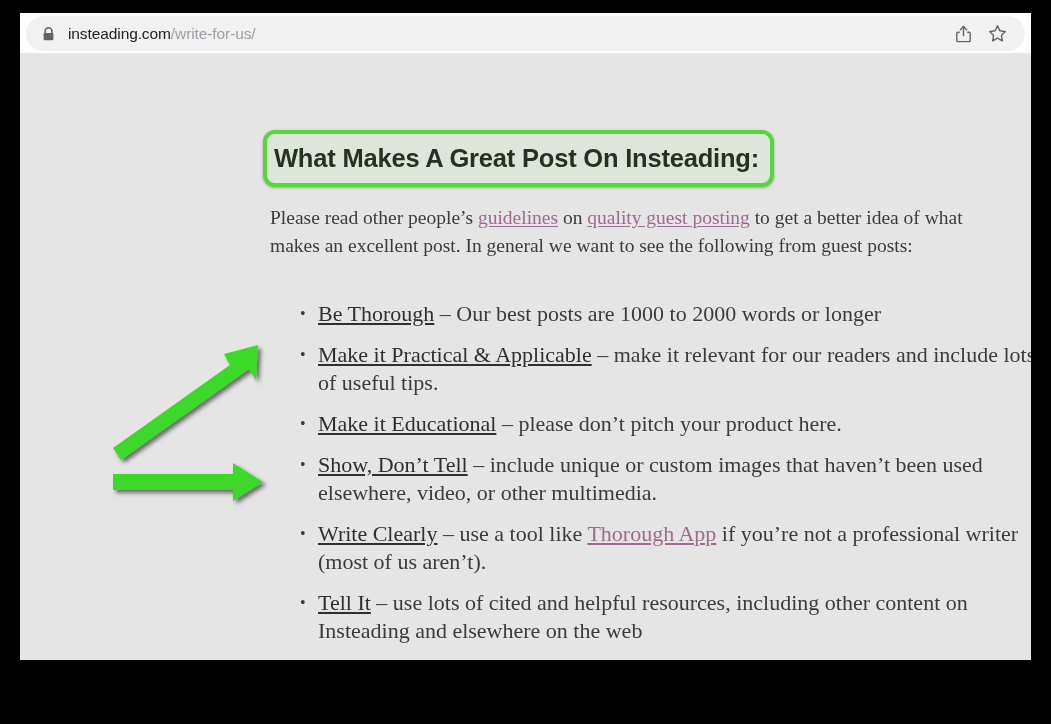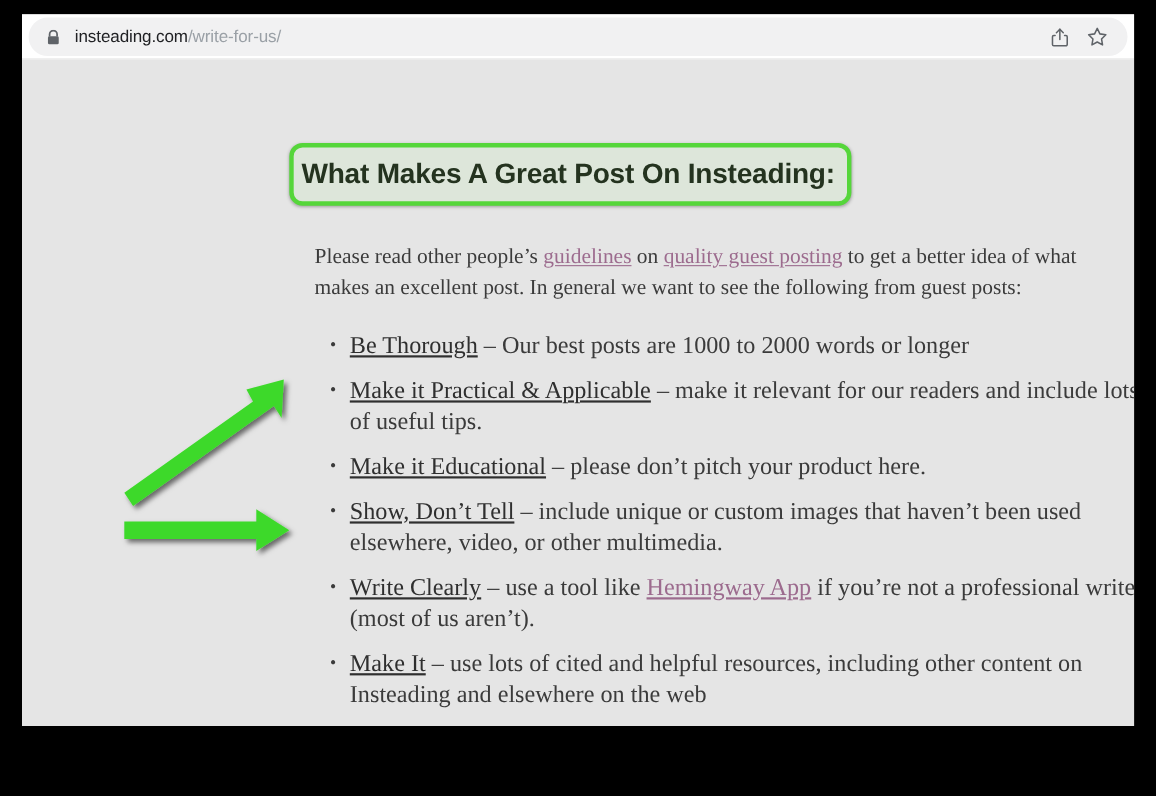--- a/index.html
+++ b/index.html
@@ -109,21 +109,21 @@
     line-height: 1.1;
     box-shadow: 0 1px 3px rgba(0,0,0,0.30);
   }
 
   
   #intro-paragraph {
     position: absolute;
     left: 250px;
     top: 150px;
     width: 700px;
-    margin: 16px;
+    margin: 0;
     font-size: 19.5px;
     line-height: 28px;
     color: #3b3b3b;
   }
 
   #guest-post-list {
     position: absolute;
     left: 266px;
     top: 234px;
     width: 760px;
@@ -224,24 +224,24 @@
         <li>
           <span class="term">Make it Practical &amp; Applicable</span><span> – make it relevant for our readers and include lots of useful tips.</span>
         </li>
         <li>
           <span class="term">Make it Educational</span><span> – please don’t pitch your product here.</span>
         </li>
         <li>
           <span class="term">Show, Don’t Tell</span><span> – include unique or custom images that haven’t been used elsewhere, video, or other multimedia.</span>
         </li>
         <li>
-          <span class="term">Write Clearly</span><span> – use a tool like </span><a class="page-link" href="#">Hemingway App</a><span> if you’re not a professional writer (most of us aren’t).</span>
-        </li>
-        <li>
-          <span class="term">Make It</span><span> – use lots of cited and helpful resources, including other content on Insteading and elsewhere on the web</span>
+          <span class="term">Write Clearly</span><span> – use a tool like </span><a class="page-link" href="#">Thorough App</a><span> if you’re not a professional writer (most of us aren’t).</span>
+        </li>
+        <li>
+          <span class="term">Tell It</span><span> – use lots of cited and helpful resources, including other content on Insteading and elsewhere on the web</span>
         </li>
         <li>
           <span class="term">Practical To Your Expertise</span><span> – write about topics that you have direct experience with – please don’t submit a post on how to set up an aquaculture tank if you’ve never actually done it.</span>
         </li>
       </ul>
 
       <svg id="annotation-arrows" viewBox="0 0 1011 606" xmlns="http://www.w3.org/2000/svg">
         <defs>
           <filter id="arrow-shadow" x="-30%" y="-30%" width="180%" height="180%">
             <feDropShadow dx="3" dy="3" stdDeviation="2.2" flood-color="#000000" flood-opacity="0.55"></feDropShadow>

